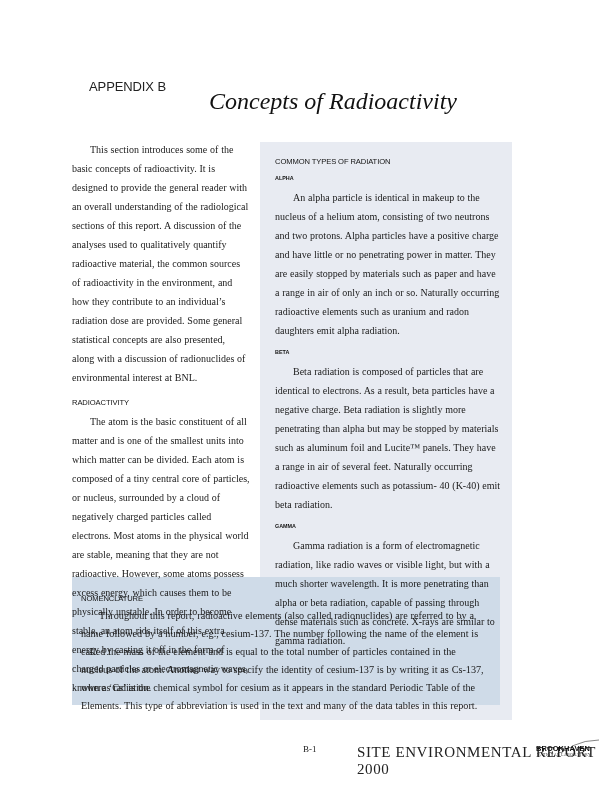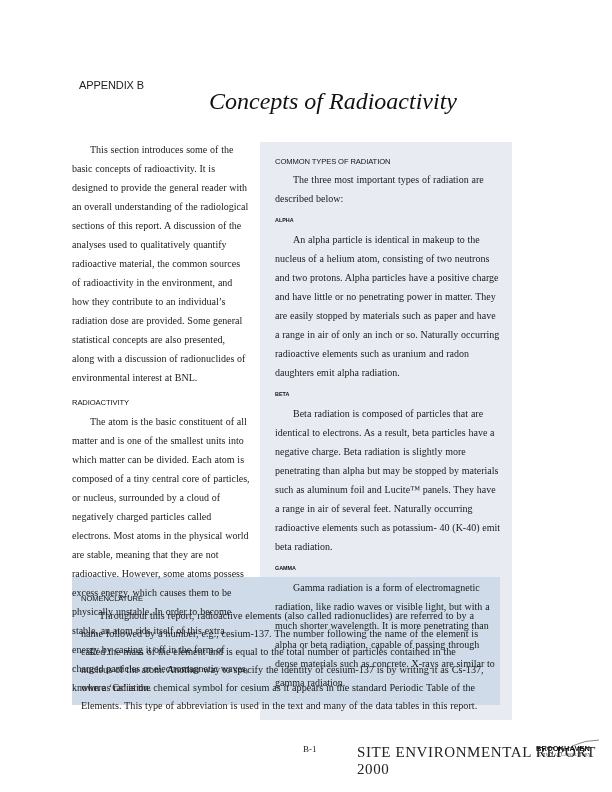--- a/index.html
+++ b/index.html
@@ -2,23 +2,23 @@
 <html><head>
   <meta charset="utf-8">
   <style>
     html, body { margin: 0; padding: 0; background: #ffffff; }
     body {
       width: 612px; height: 792px; position: relative; overflow: hidden;
       font-family: "Liberation Serif", "DejaVu Serif", serif;
       color: #1a1a1a;
     }
     .appendix {
-      position: absolute; left: 79px; top: 79px;
+      position: absolute; left: 89px; top: 79px;
       font-family: "Liberation Sans", "DejaVu Sans", sans-serif;
-      font-size: 11px; letter-spacing: -0.1px; color: #222;
+      font-size: 13px; letter-spacing: -0.1px; color: #222;
     }
     .title {
       position: absolute; left: 209px; top: 88px;
       font-style: italic; font-size: 24px; color: #111;
       white-space: nowrap;
     }
     .panel {
       position: absolute; left: 260px; top: 142px; width: 252px; height: 578px;
       background: #e8ebf2;
     }
@@ -90,21 +90,20 @@
 <div class="nomen-box"></div>
 
 <div class="col-left">
   <p>This section introduces some of the basic concepts of radioactivity. It is designed to provide the general reader with an overall understanding of the radiological sections of this report.  A discussion of the analyses used to qualitatively quantify radioactive material, the common sources of radioactivity in the environment, and how they contribute to an individual’s radiation dose are provided.  Some general statistical concepts are also presented, along with a discussion of radionuclides of environmental interest at BNL.</p>
   <div class="h left">RADIOACTIVITY</div>
   <p>The atom is the basic constituent of all matter and is one of the smallest units into which matter can be divided.  Each atom is composed of a tiny central core of particles, or nucleus, surrounded by a cloud of negatively charged particles called electrons.  Most atoms in the physical world are stable, meaning that they are not radioactive.  However, some atoms possess excess energy, which causes them to be physically unstable.  In order to become stable, an atom rids itself of this extra energy by casting it off in the form of charged particles or electromagnetic waves, known as radiation.</p>
 </div>
 
 <div class="col-right">
   <div class="h top">COMMON TYPES OF RADIATION</div>
-  <p>The three most important types of radiation are described below:</p>
   <div class="sub">ALPHA</div>
   <p>An alpha particle is identical in makeup to the nucleus of a helium atom, consisting of two neutrons and two protons.  Alpha particles have a positive charge and have little or no penetrating power in matter.  They are easily stopped by materials such as paper and have a range in air of only an inch or so.  Naturally occurring radioactive elements such as uranium and radon daughters emit alpha radiation.</p>
   <div class="sub">BETA</div>
   <p>Beta radiation is composed of particles that are identical to electrons.  As a result, beta particles have a negative charge.  Beta radiation is slightly more penetrating than alpha but may be stopped by materials such as aluminum foil and Lucite™ panels.  They have a range in air of several feet.  Naturally occurring radioactive elements such as potassium- 40 (K-40) emit beta radiation.</p>
   <div class="sub">GAMMA</div>
   <p>Gamma radiation is a form of electromagnetic radiation, like radio waves or visible light, but with a much shorter wavelength.  It is more penetrating than alpha or beta radiation, capable of passing through dense materials such as concrete.  X-rays are similar to gamma radiation.</p>
 </div>
 
 <div class="nomen-inner">
   <div class="h">NOMENCLATURE</div>

